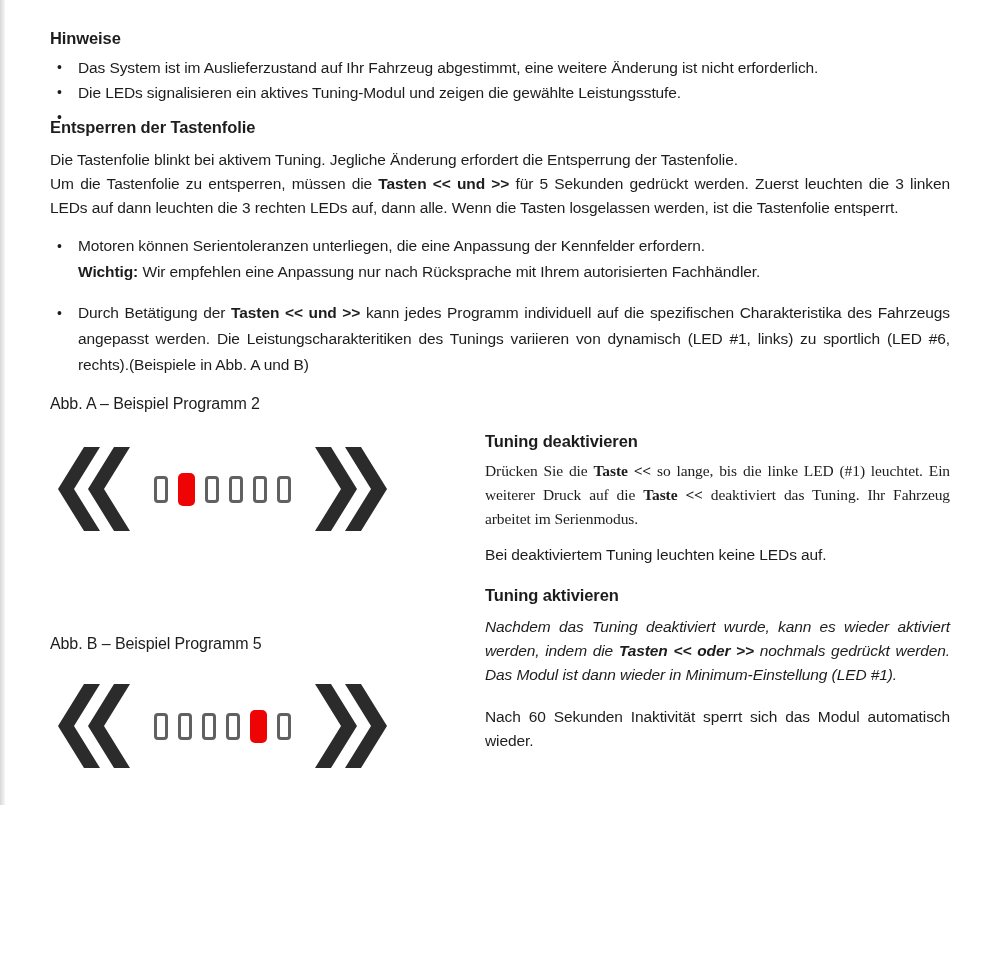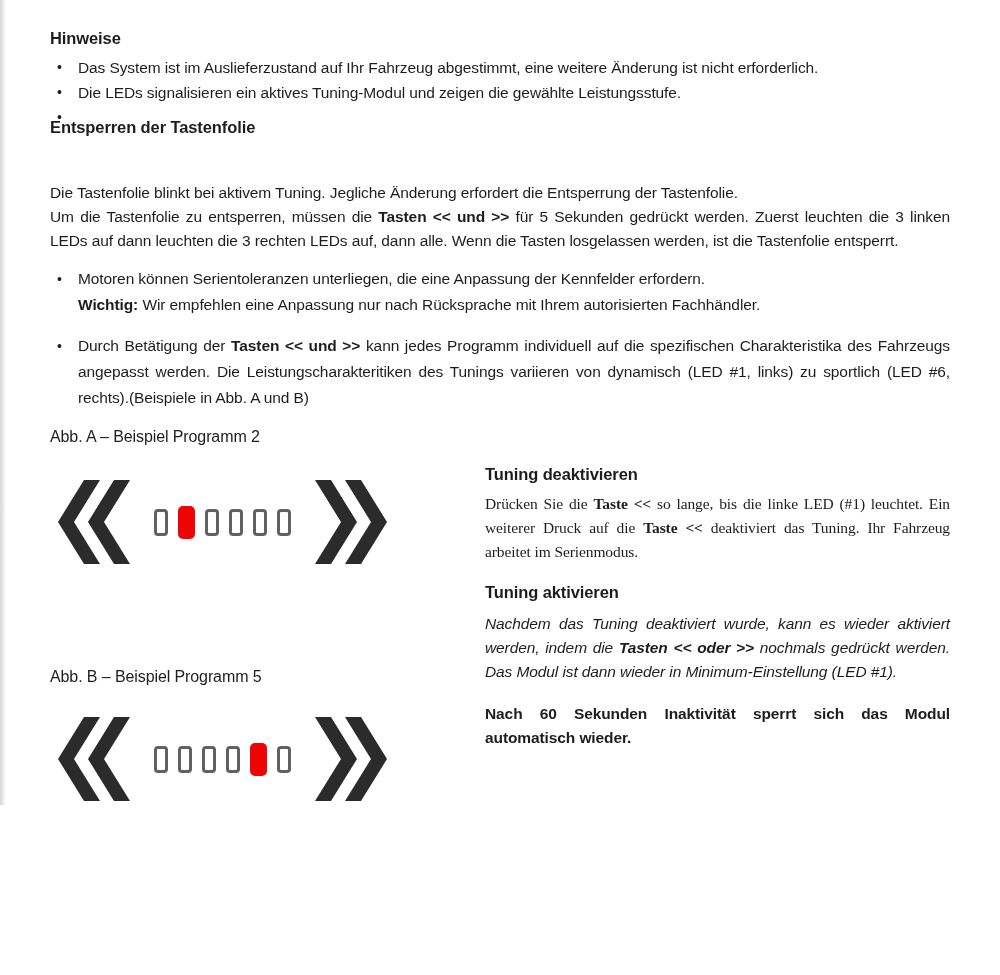--- a/index.html
+++ b/index.html
@@ -16,21 +16,21 @@
   h3{font-size:16.5px;font-weight:bold;margin:0;line-height:20px;}
   p{margin:0;}
   .just{text-align:justify;text-justify:inter-word;}
   b{font-weight:bold;}
   ul{list-style:none;margin:0;padding:0;}
   li{position:relative;padding-left:28px;line-height:25px;}
   .dot{position:absolute;left:7px;top:0;font-size:14px;}
   
   .h-hinweise{margin-bottom:7px;}
   .h-entsperren{margin-top:12px;}
-  .p-ent1{margin-top:44px;}
+  .p-ent1{margin-top:11px;}
   .h-anpassung{margin-top:44px;}
   .list-anpassung{margin-top:13px;}
   .list-anpassung li{line-height:26px;}
   .li-gap{margin-top:15px;}
   
   .two-col{position:relative;margin-top:14px;height:392px;}
   .col-left{position:absolute;left:0;top:0;width:450px;}
   .col-right{position:absolute;left:435px;top:39px;width:465px;}
   .caption{position:absolute;left:0;font-size:16px;}
   .cap-a{top:0;}
@@ -43,21 +43,21 @@
   .led-row{display:flex;align-items:center;gap:10px;}
   .led{width:14px;height:27px;border:3px solid var(--led-outline,#616161);
     border-radius:4px;background:#fff;box-sizing:border-box;}
   .led-on{width:17px;height:33px;border:none;border-radius:5px;
     background:var(--led-active,#ee0404);}
   
   .p-deak1{margin-top:8px;font-family:Liberation Serif, serif;}
   .p-deak2{margin-top:12px;}
   .h-akt{margin-top:18px;}
   .p-akt1{margin-top:10px;font-style:italic;}
-  .p-akt2{margin-top:18px;font-weight:bold;}
+  .p-akt2{margin-top:18px;}
 </style>
 </head>
 <body>
 
 <div class="page">
   <div class="edge-shadow"></div>
   <div class="content">
 
     <h3 class="h-hinweise">Hinweise</h3>
     <ul>
@@ -138,20 +138,21 @@
               <polygon points="0,0 16,0 42,42 16,84 0,84 26,42"></polygon>
               <polygon points="30,0 46,0 72,42 46,84 30,84 56,42"></polygon>
             </svg>
           </span>
         </div>
       </div>
 
       <div class="col-right">
         <h3>Tuning deaktivieren</h3>
         <p class="just p-deak1"><span>Drücken Sie die </span><b>Taste &lt;&lt;</b><span> so lange, bis die linke LED (#1) leuchtet. Ein weiterer Druck auf die </span><b>Taste &lt;&lt;</b><span> deaktiviert das Tuning. Ihr Fahrzeug arbeitet im Serienmodus.</span></p>
+        <p class="p-deak2">Bei deaktiviertem Tuning leuchten keine LEDs auf.</p>
 
         <h3 class="h-akt">Tuning aktivieren</h3>
         <p class="just p-akt1"><span>Nachdem das Tuning deaktiviert wurde, kann es wieder aktiviert werden, indem die </span><b>Tasten &lt;&lt; oder &gt;&gt;</b><span> nochmals gedrückt werden. Das Modul ist dann wieder in Minimum-Einstellung (LED #1).</span></p>
         <p class="just p-akt2">Nach 60 Sekunden Inaktivität sperrt sich das Modul automatisch wieder.</p>
       </div>
 
     </div>
   </div>
 </div>
 

